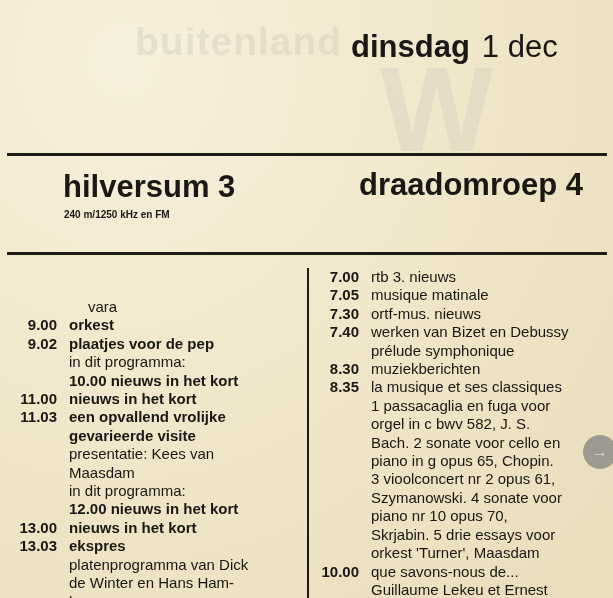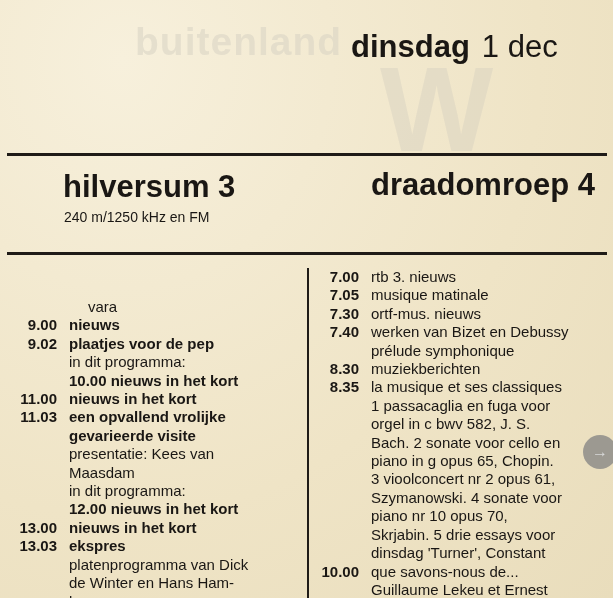--- a/index.html
+++ b/index.html
@@ -22,22 +22,22 @@
     .date {
       position: absolute; left: 351px; top: 29px; font-size: 31px; white-space: nowrap;
     }
     .date .day { font-weight: bold; }
     .date .dnum { margin-left: 12px; }
     .rule { position: absolute; height: 3px; background: #1f1b17; }
     .rule.top { left: 7px; top: 153px; width: 600px; }
     .rule.mid { left: 7px; top: 252px; width: 600px; }
     .station-title { position: absolute; font-weight: bold; font-size: 31px; line-height: 33px; }
     .st-left { left: 63px; top: 170px; }
-    .st-sub { position: absolute; left: 64px; top: 209px; font-weight: normal; font-size: 14px; }
-    .st-right { left: 371px; top: 168px; width: 230px; }
+    .st-sub { position: absolute; left: 64px; top: 209px; font-weight: bold; font-size: 10px; }
+    .st-right { left: 359px; top: 168px; width: 230px; }
     .vline { position: absolute; left: 307px; top: 268px; width: 2px; height: 330px; background: #1f1b17; }
     .col { position: absolute; font-size: 15px; line-height: 18.4px; }
     .col.left { left: 8px; top: 264px; width: 290px; }
     .col.right { left: 318px; top: 268px; width: 295px; }
     .row { display: flex; }
     .time { font-weight: bold; flex: 0 0 auto; text-align: right; }
     .left .time { width: 49px; margin-right: 12px; }
     .right .time { width: 41px; margin-right: 12px; }
     .desc { flex: 1 1 auto; }
     .b { font-weight: bold; }
@@ -66,21 +66,21 @@
 
 <div class="rule mid"></div>
 <div class="vline"></div>
 
 <div class="col left">
   <div class="indent-left" style="padding-left:80px;">vara</div>
   <div id="left-items">
       <div class="row">
         <span class="time">9.00</span>
         <div class="desc">
-          <div class="b">nieuws</div>
+          <div class="b">orkest</div>
         </div>
       </div>
       <div class="row">
         <span class="time">9.02</span>
         <div class="desc">
           <div class="b">plaatjes voor de pep</div>
           <div>in dit programma:</div>
           <div class="b">10.00 nieuws in het kort</div>
         </div>
       </div>
@@ -163,21 +163,21 @@
         <div class="desc">
           <div>la musique et ses classiques</div>
           <div>1 passacaglia en fuga voor</div>
           <div>orgel in c bwv 582, J. S.</div>
           <div>Bach. 2 sonate voor cello en</div>
           <div>piano in g opus 65, Chopin.</div>
           <div>3 vioolconcert nr 2 opus 61,</div>
           <div>Szymanowski. 4 sonate voor</div>
           <div>piano nr 10 opus 70,</div>
           <div>Skrjabin. 5 drie essays voor</div>
-          <div>dinsdag 'Turner', Constant</div>
+          <div>orkest 'Turner', Maasdam</div>
         </div>
       </div>
       <div class="row">
         <span class="time">10.00</span>
         <div class="desc">
           <div>que savons-nous de...</div>
           <div>Guillaume Lekeu et Ernest</div>
         </div>
       </div>
     </div>

